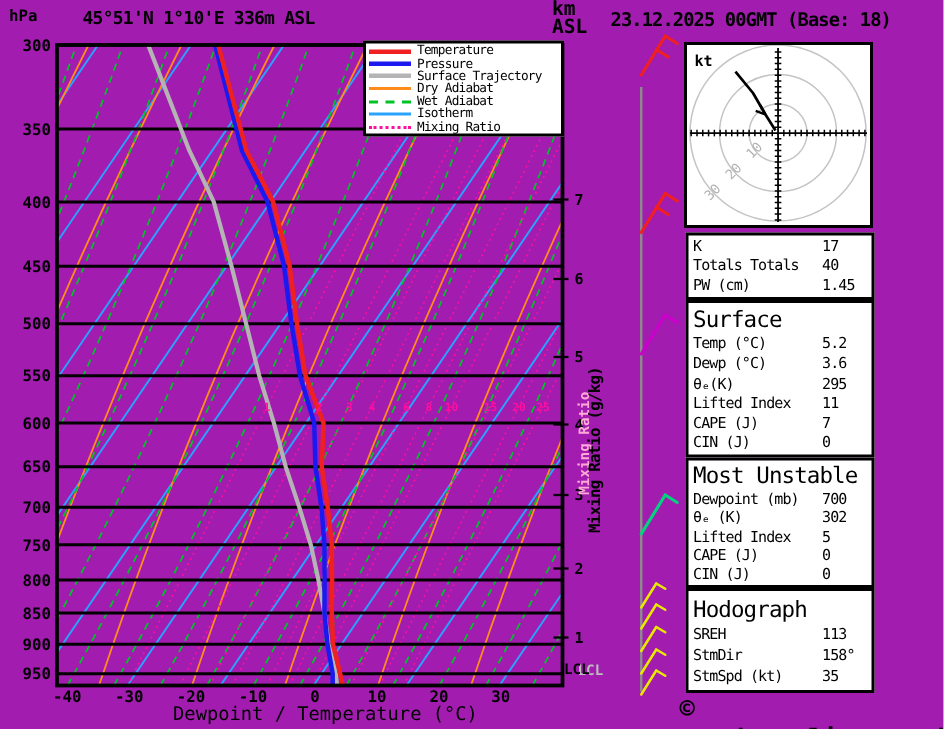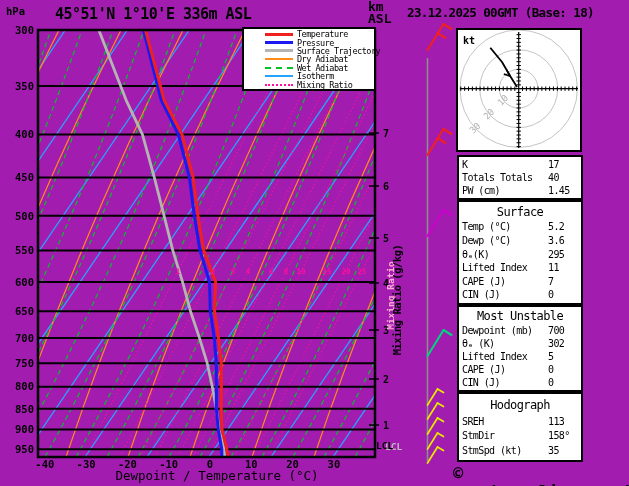--- a/index.html
+++ b/index.html
@@ -1,41 +1,41 @@
 <!DOCTYPE html>
 <html><head>
 <meta charset="utf-8">
 <style>
   html,body{margin:0;padding:0;background:#fff;}
   #app{position:relative;width:629px;height:486px;background:#a21caf;overflow:hidden;
        font-family:"DejaVu Sans Mono",monospace;color:#000;}
   .abs{position:absolute;}
   .hpa{left:6px;top:5px;font-size:10.5px;font-weight:bold;}
-  .title{left:55px;top:5px;font-size:15px;font-weight:bold;letter-spacing:-0.5px;white-space:pre;}
+  .title{left:55px;top:5px;font-size:12px;font-weight:bold;letter-spacing:-0.5px;white-space:pre;}
   .kmasl{left:368px;top:1px;font-size:13px;font-weight:bold;line-height:12px;}
   .datetime{left:407px;top:5px;font-size:12.5px;font-weight:bold;letter-spacing:-0.6px;white-space:pre;}
   #chart{left:0;top:0;}
   #chart text{font-family:"DejaVu Sans Mono",monospace;}
   #legend{left:242px;top:27px;width:134px;height:64px;background:#fff;border:2px solid #000;
-          padding:1px 0 0 21px;box-sizing:border-box;}
+          padding:1px 0 0 2px;box-sizing:border-box;}
   .leg-row{display:flex;align-items:center;height:8.4px;}
   .leg-line{width:28px;margin-right:4px;flex:none;}
   .leg-lab{font-size:8.5px;letter-spacing:-0.5px;white-space:nowrap;}
   .mixghost{left:330px;top:290px;width:120px;height:11px;text-align:center;color:#ffaad7;
             font-size:9.5px;font-weight:bold;transform:rotate(-90deg);transform-origin:center;}
   .mixlabel{left:317px;top:294px;width:160px;height:12px;text-align:center;color:#000;
             font-size:10.5px;font-weight:bold;transform:rotate(-90deg);transform-origin:center;letter-spacing:-0.5px;}
   #hodo{left:456px;top:28px;background:#fff;border:2px solid #000;}
   #hodo text{font-family:"DejaVu Sans Mono",monospace;}
   .tbox{position:absolute;left:457px;width:126px;border:2px solid #000;background:#fff;
         box-sizing:border-box;display:flex;flex-direction:column;justify-content:space-evenly;
         padding:0 3px;}
   .trow{display:flex;font-size:10px;letter-spacing:-0.6px;white-space:nowrap;}
   .trow .lbl{width:86px;flex:none;}
-  .thead{text-align:center;font-size:12px;letter-spacing:-0.6px;}
+  .thead{font-size:15px;letter-spacing:-0.6px;}
   .footer{left:453px;top:463px;font-size:17px;font-weight:bold;letter-spacing:-0.7px;}
 </style>
 </head>
 <body>
 
 <div id="app">
   <div class="abs hpa">hPa</div>
   <div class="abs title">45°51'N 1°10'E 336m ASL</div>
   <div class="abs kmasl">
     <div>km</div>

